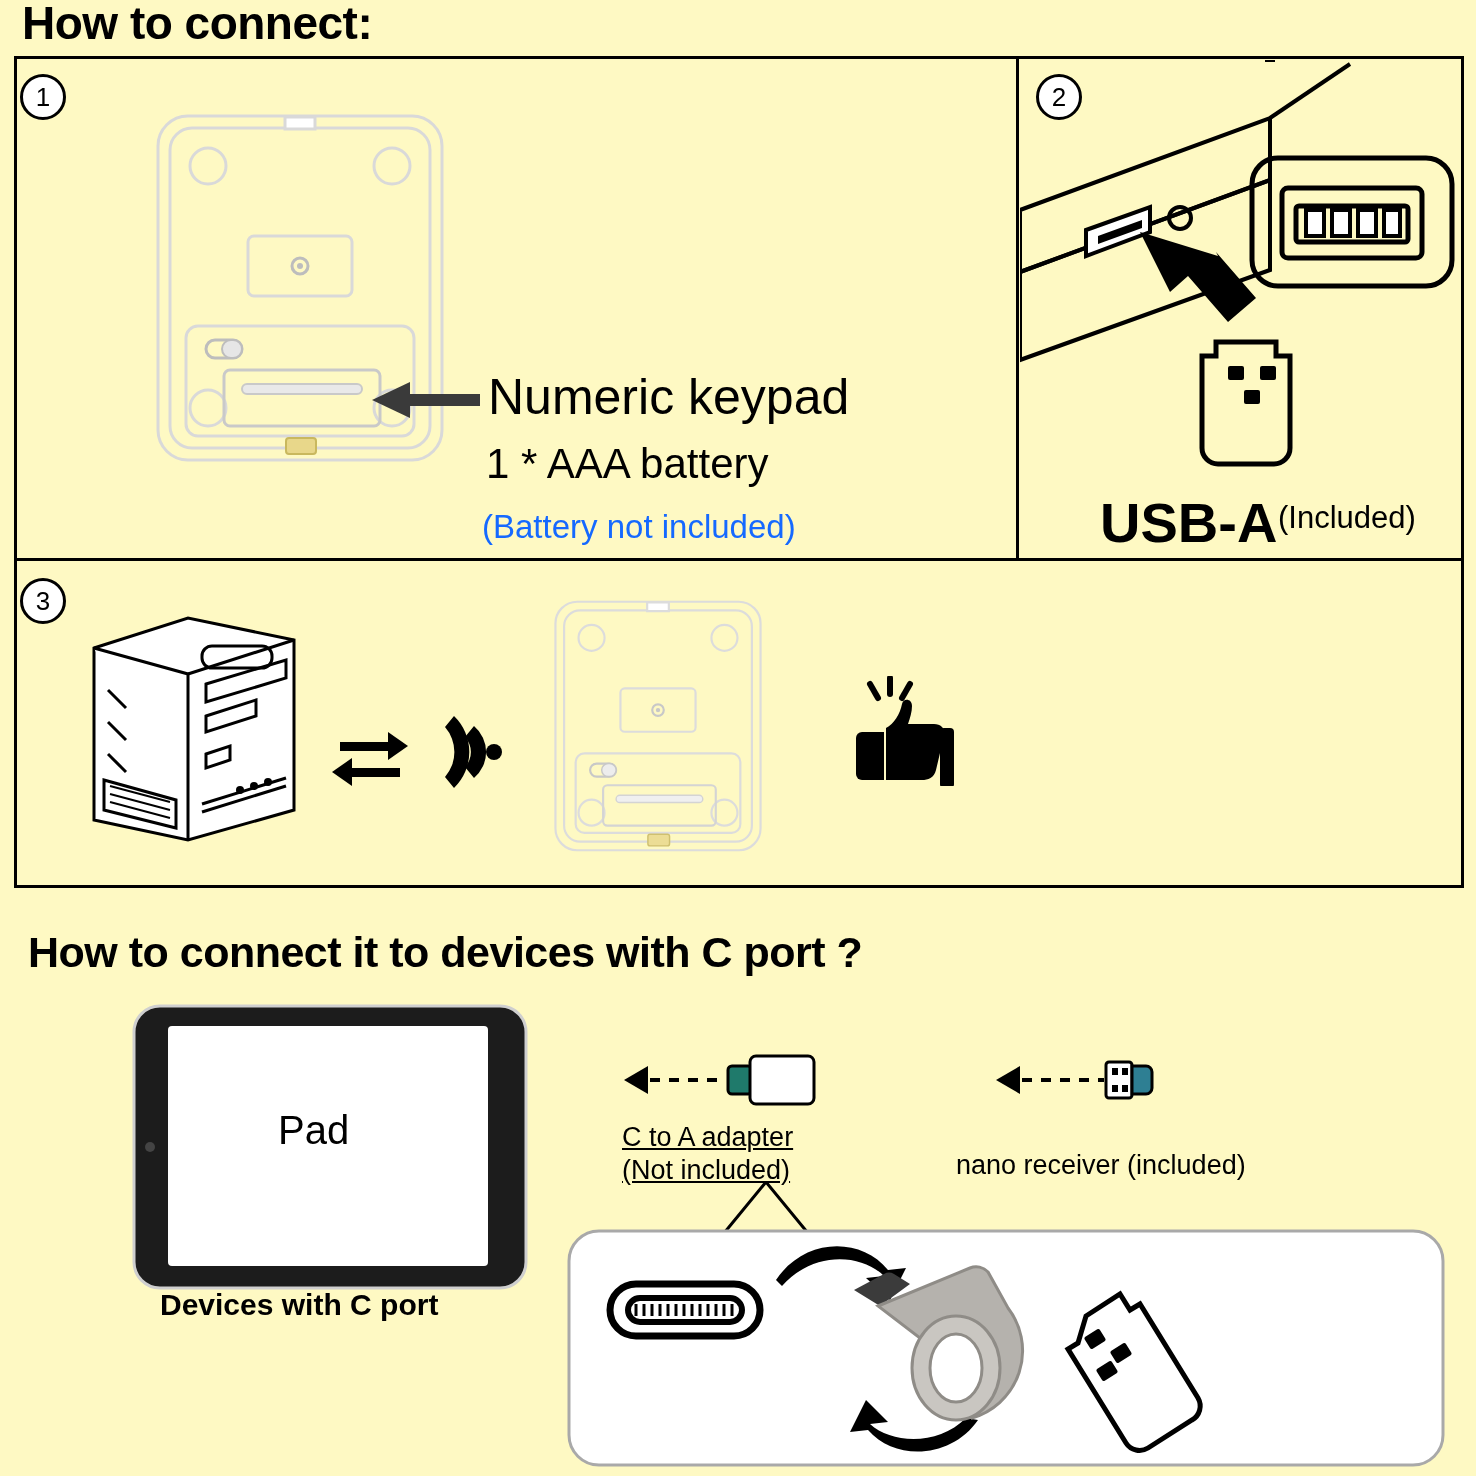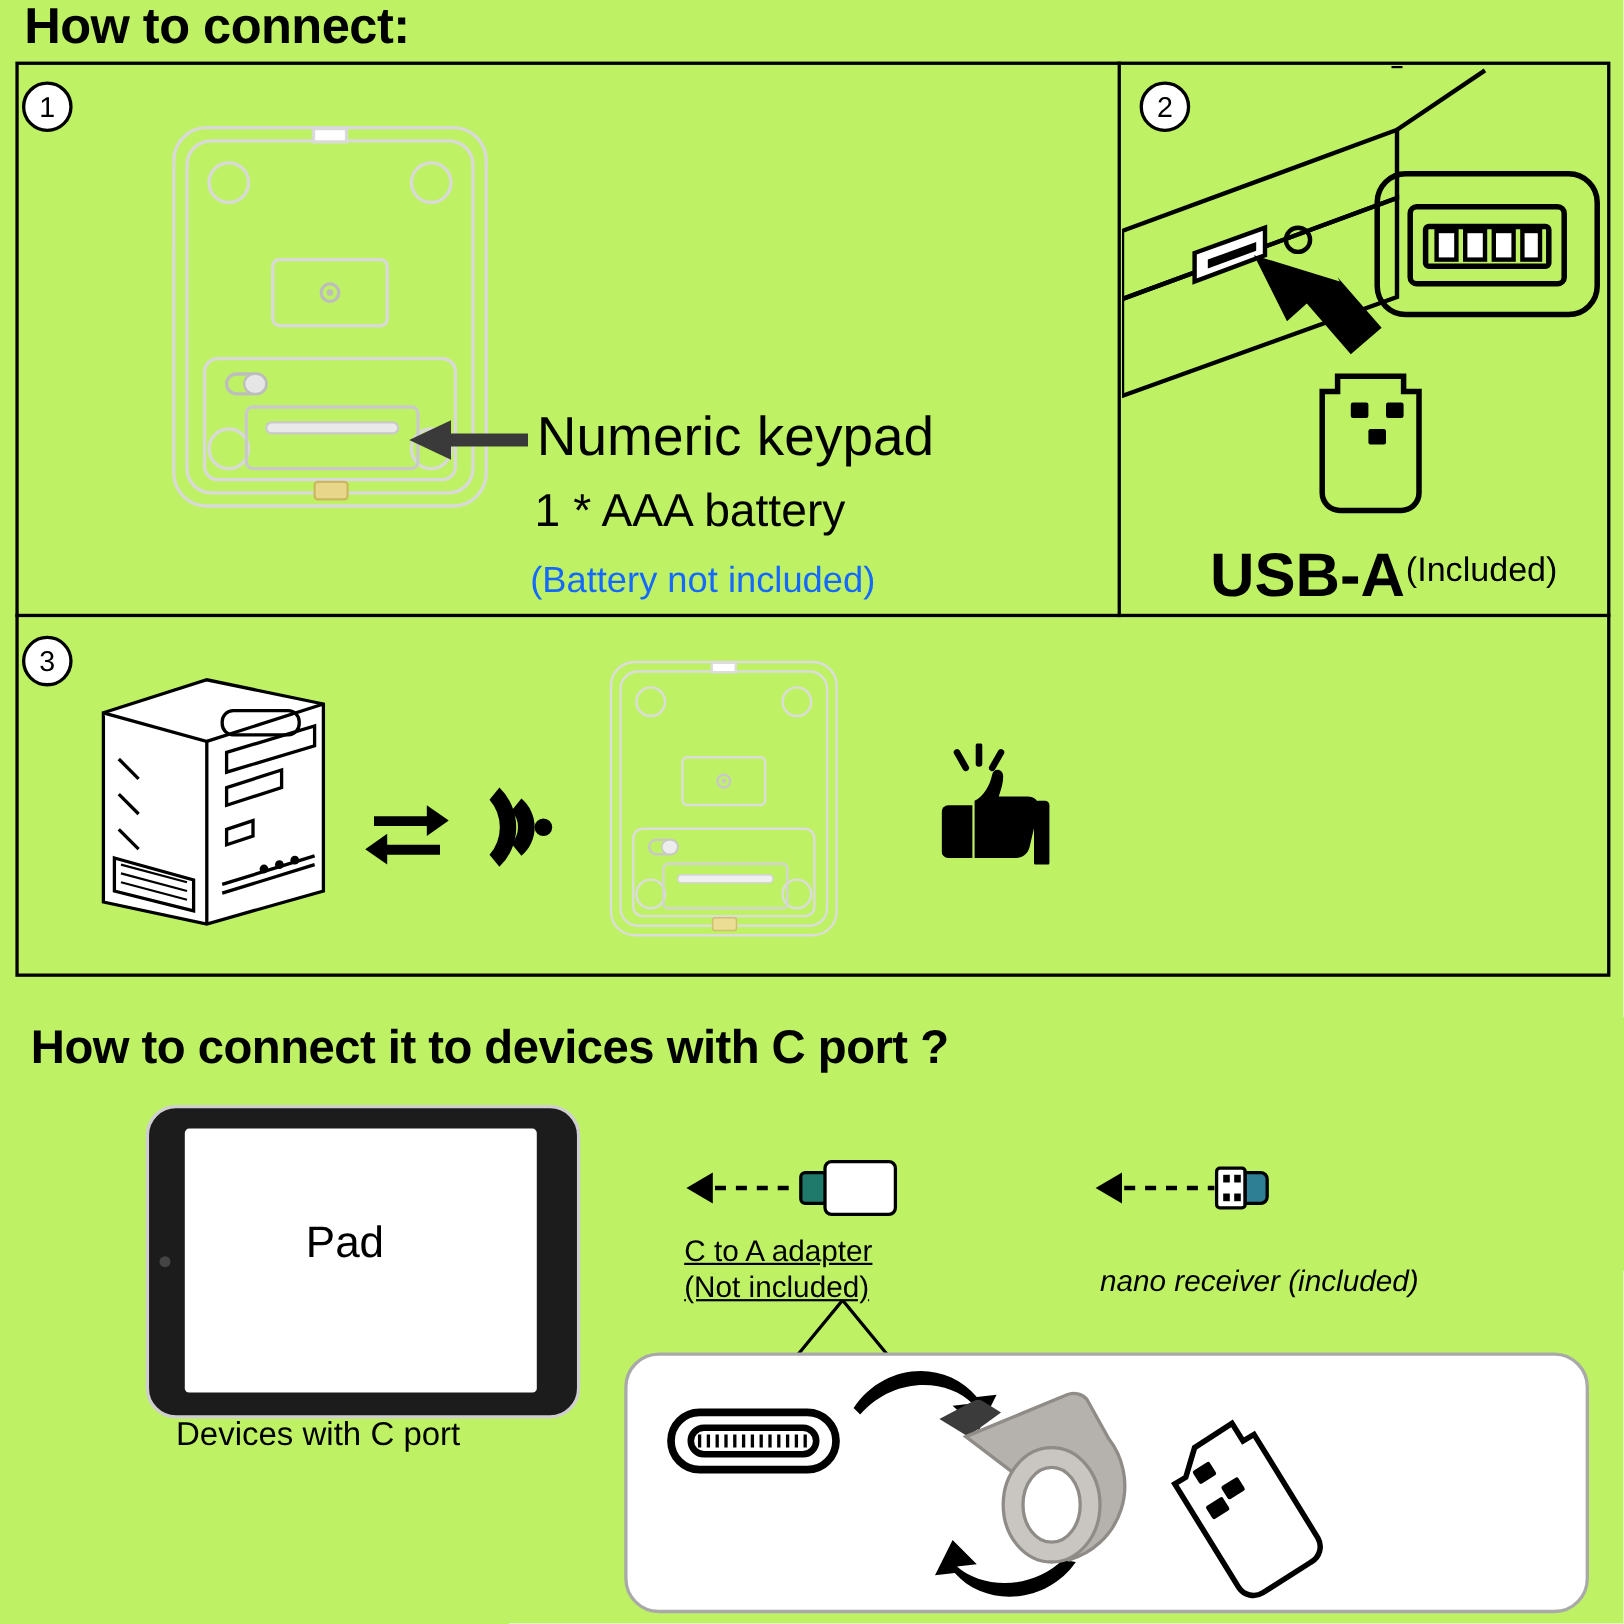--- a/index.html
+++ b/index.html
@@ -5,21 +5,21 @@
   * { box-sizing: border-box; }
   html, body {
     margin: 0; padding: 0;
     background: #ffffff;
     font-family: "Liberation Sans", sans-serif;
   }
   #page {
     position: relative;
     width: 1476px;
     height: 1476px;
-    background: #bef264;
+    background: #fef9c3;
     overflow: hidden;
   }
 
   
   .h-title {
     position: absolute;
     font-weight: bold;
     color: #000;
     letter-spacing: -0.5px;
     white-space: nowrap;
@@ -52,24 +52,24 @@
 
   
   .lbl { position: absolute; color: #000; white-space: nowrap; }
   #lbl-keypad { left: 488px; top: 368px; font-size: 50px; }
   #lbl-battery { left: 486px; top: 440px; font-size: 42px; font-weight: normal; }
   #lbl-notincl { left: 482px; top: 508px; font-size: 33px; font-weight: normal; color: #1569ff; }
 
   #lbl-usba { left: 1100px; top: 490px; font-size: 56px; font-weight: bold; }
   #lbl-usba-incl { left: 1278px; top: 500px; font-size: 31px; }
 
-  #lbl-cport-dev { left: 160px; top: 1288px; font-size: 30px; font-weight: normal; }
+  #lbl-cport-dev { left: 160px; top: 1288px; font-size: 30px; font-weight: bold; }
   #lbl-adapter { left: 622px; top: 1122px; font-size: 27px; text-decoration: underline; }
   #lbl-adapter2 { left: 622px; top: 1155px; font-size: 27px; text-decoration: underline; }
-  #lbl-nano { left: 1000px; top: 1150px; font-size: 27px; font-style: italic; }
+  #lbl-nano { left: 956px; top: 1150px; font-size: 27px; }
   #lbl-pad { left: 278px; top: 1108px; font-size: 40px; }
 
   svg { display: block; }
   .art { position: absolute; }
 </style>
 </head>
 <body>
 
 <div id="page">
 

